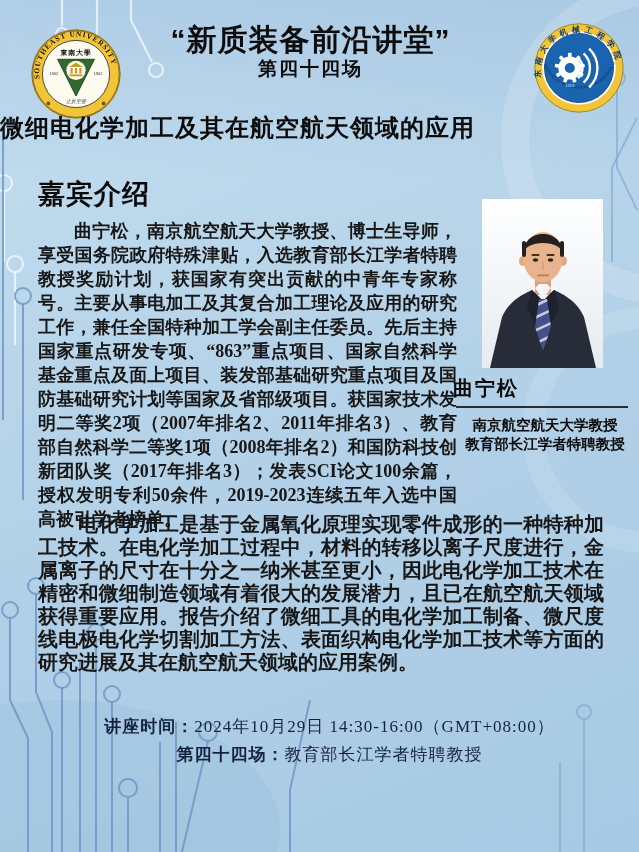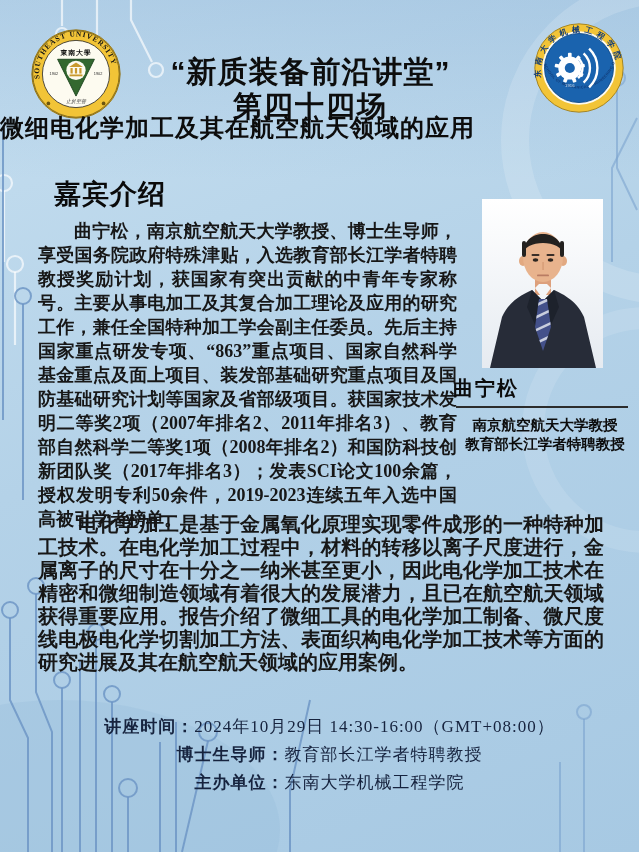--- a/index.html
+++ b/index.html
@@ -7,32 +7,31 @@
     position:relative;width:639px;height:852px;overflow:hidden;
     background:linear-gradient(158deg,#c6dff0 0%,#b4d2e8 45%,#a7c9e3 100%);
     font-family:"Liberation Sans",sans-serif;color:#111;
   }
   .bg-svg{position:absolute;left:0;top:0;width:639px;height:852px;}
   .logo{position:absolute;}
   .logo-left{left:30px;top:28px;width:92px;height:92px;}
   .logo-right{left:533px;top:22px;width:92px;height:92px;}
   .series-title{
     position:absolute;top:23px;left:110px;right:128px;text-align:center;
-    font-weight:bold;color:#0d0d0d;line-height:1.16;margin-top:32px;
+    font-weight:bold;color:#0d0d0d;line-height:1.16;
   }
   .series-title .l1{font-size:30px;letter-spacing:1px;}
-  .series-title .l2{font-size:29px;letter-spacing:2px;}
+  .series-title .l2{font-size:19px;letter-spacing:2px;}
   .lecture-title{
     position:absolute;top:112px;left:0;right:0;
     font-size:24px;font-weight:bold;color:#0c0c0c;letter-spacing:1px;
   }
   .section-heading{
     position:absolute;left:38px;font-size:27px;font-weight:bold;color:#0a0a0a;
     letter-spacing:1px;
-    margin-left:16px;
   }
   .guest-heading{top:176px;}
   .summary-heading{top:472px;}
   .bio{
     position:absolute;top:219px;left:38px;width:419px;
     font-family:"Liberation Serif",serif;font-weight:600;
     font-size:18px;line-height:24px;text-align:justify;text-indent:2em;
     color:#171717;
   }
   .photo-card{
@@ -266,20 +265,17 @@
     <div>教育部长江学者特聘教授</div>
   </div>
 
   <div class="summary">电化学加工是基于金属氧化原理实现零件成形的一种特种加工技术。在电化学加工过程中，材料的转移以离子尺度进行，金属离子的尺寸在十分之一纳米甚至更小，因此电化学加工技术在精密和微细制造领域有着很大的发展潜力，且已在航空航天领域获得重要应用。报告介绍了微细工具的电化学加工制备、微尺度线电极电化学切割加工方法、表面织构电化学加工技术等方面的研究进展及其在航空航天领域的应用案例。</div>
 
   <div class="footer">
     <div class="row">
       <span class="lbl">讲座时间：</span><span>2024年10月29日 14:30-16:00（GMT+08:00）</span>
     </div>
     <div class="row">
-      <span class="lbl">博士生导师：</span><span>教育部长江学者特聘教授</span>
+      <span class="lbl">第四十四场：</span><span>教育部长江学者特聘教授</span>
     </div>
-    <div class="row">
-      <span class="lbl">主办单位：</span><span>东南大学机械工程学院</span>
-    </div>
   </div>
 
 </div>
 
 </body></html>

